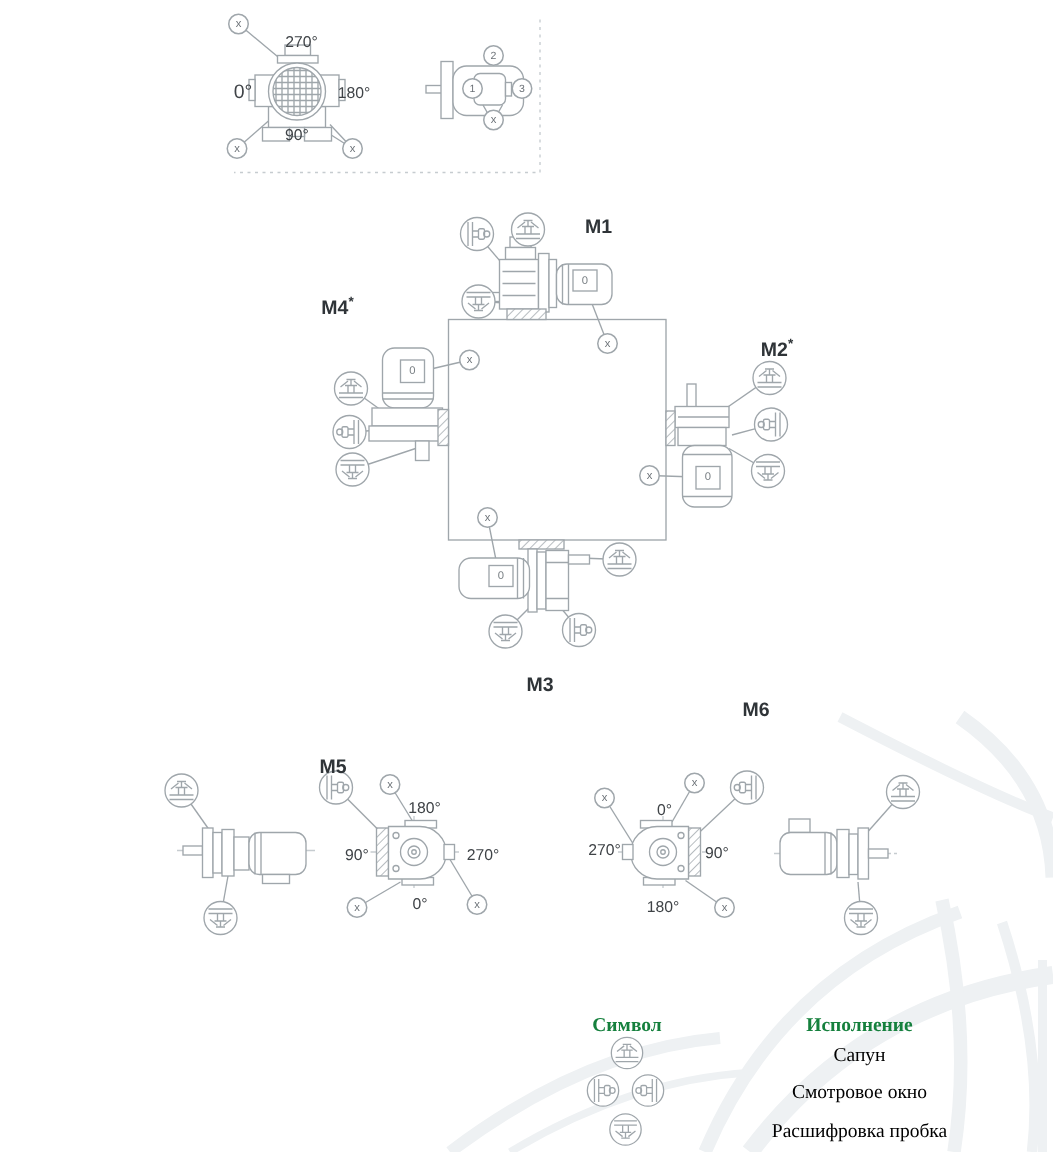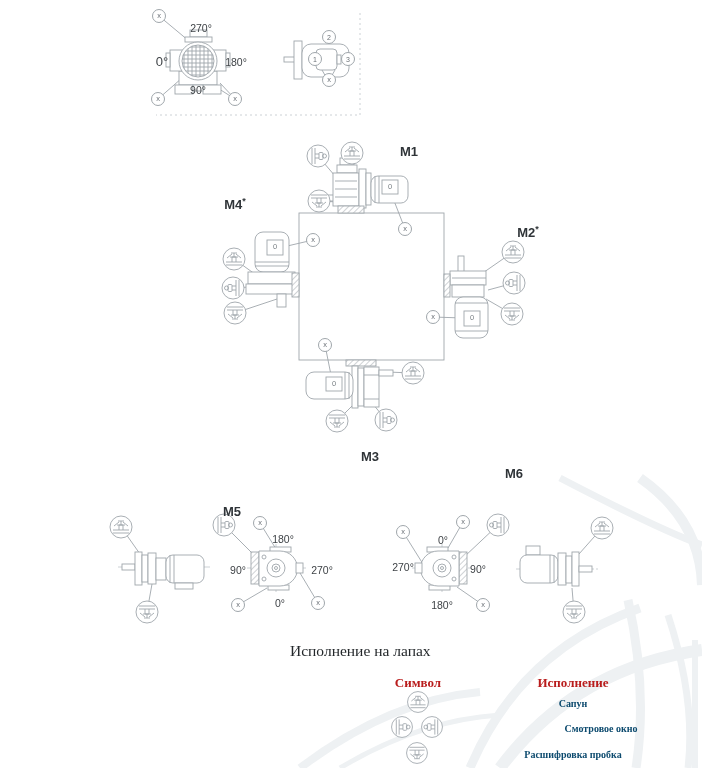--- a/index.html
+++ b/index.html
@@ -1,31 +1,31 @@
 <!DOCTYPE html>
 <html><head>
 <meta charset="utf-8">
 <style>
   html,body{margin:0;padding:0;background:#fff;}
   .page{position:relative;width:702px;height:768px;background:#fff;overflow:hidden;
         font-family:"Liberation Sans",sans-serif;}
   svg.art{position:absolute;left:0;top:0;}
   .lbl{position:absolute;transform:translate(-50%,-50%);font-size:10.5px;color:#3f4347;white-space:nowrap;}
   .lbl-lg{font-size:13px;}
-  .mlbl{position:absolute;transform:translate(-50%,-50%);font-size:13px;font-weight:bold;color:#2f3438;white-space:nowrap;margin-left:10px;}
+  .mlbl{position:absolute;transform:translate(-50%,-50%);font-size:13px;font-weight:bold;color:#2f3438;white-space:nowrap;}
   .mlbl sup{font-size:9px;}
   .cxm{position:absolute;width:14px;height:14px;box-sizing:border-box;border:1px solid #9fa6ab;border-radius:50%;
        background:#fff;display:flex;align-items:center;justify-content:center;
        font-size:7.5px;color:#6a7076;transform:translate(-50%,-50%);line-height:1;}
   .cnum{font-size:7px;}
   .tzero{position:absolute;transform:translate(-50%,-50%);font-size:7.5px;color:#7a8085;line-height:1;}
   .serif{font-family:"Liberation Serif",serif;}
   .legend-title{position:absolute;left:290px;top:642px;font-size:15.5px;color:#24282b;}
-  .lg-head{position:absolute;transform:translate(-50%,-50%);font-weight:bold;font-size:13px;color:#b91c1c;white-space:nowrap;}
-  .lg-item{position:absolute;transform:translate(-50%,-50%);font-size:10px;color:#0c4a6e;white-space:nowrap;font-weight:bold;}
+  .lg-head{position:absolute;transform:translate(-50%,-50%);font-weight:bold;font-size:13px;color:#15803d;white-space:nowrap;}
+  .lg-item{position:absolute;transform:translate(-50%,-50%);font-size:13px;color:#000000;white-space:nowrap;}
 </style>
 </head>
 <body>
 
 <div class="page">
 
 <svg class="art" width="702" height="768" viewBox="0 0 702 768">
   <defs>
     <pattern id="hh" patternUnits="userSpaceOnUse" width="4" height="4" patternTransform="rotate(45)">
       <rect width="4" height="4" fill="#fff"></rect>
@@ -314,20 +314,19 @@
 <div class="lbl" style="left:283px;top:539px">180°</div>
 <div class="lbl" style="left:238px;top:570px">90°</div>
 <div class="lbl" style="left:322px;top:570px">270°</div>
 <div class="lbl" style="left:280px;top:603px">0°</div>
 
 <div class="lbl" style="left:443px;top:540px">0°</div>
 <div class="lbl" style="left:403px;top:567px">270°</div>
 <div class="lbl" style="left:478px;top:569px">90°</div>
 <div class="lbl" style="left:442px;top:605px">180°</div>
 
-<div class="legend-title serif">Исполнение на лапах</div>
 <div class="lg-head serif" style="left:418px;top:683px">Символ</div>
 <div class="lg-head serif" style="left:573px;top:683px">Исполнение</div>
 <div class="lg-item serif" style="left:573px;top:703px">Сапун</div>
-<div class="lg-item serif" style="left:601px;top:728px">Смотровое окно</div>
+<div class="lg-item serif" style="left:573px;top:728px">Смотровое окно</div>
 <div class="lg-item serif" style="left:573px;top:754px">Расшифровка пробка</div>
 
 </div>
 
 </body></html>

